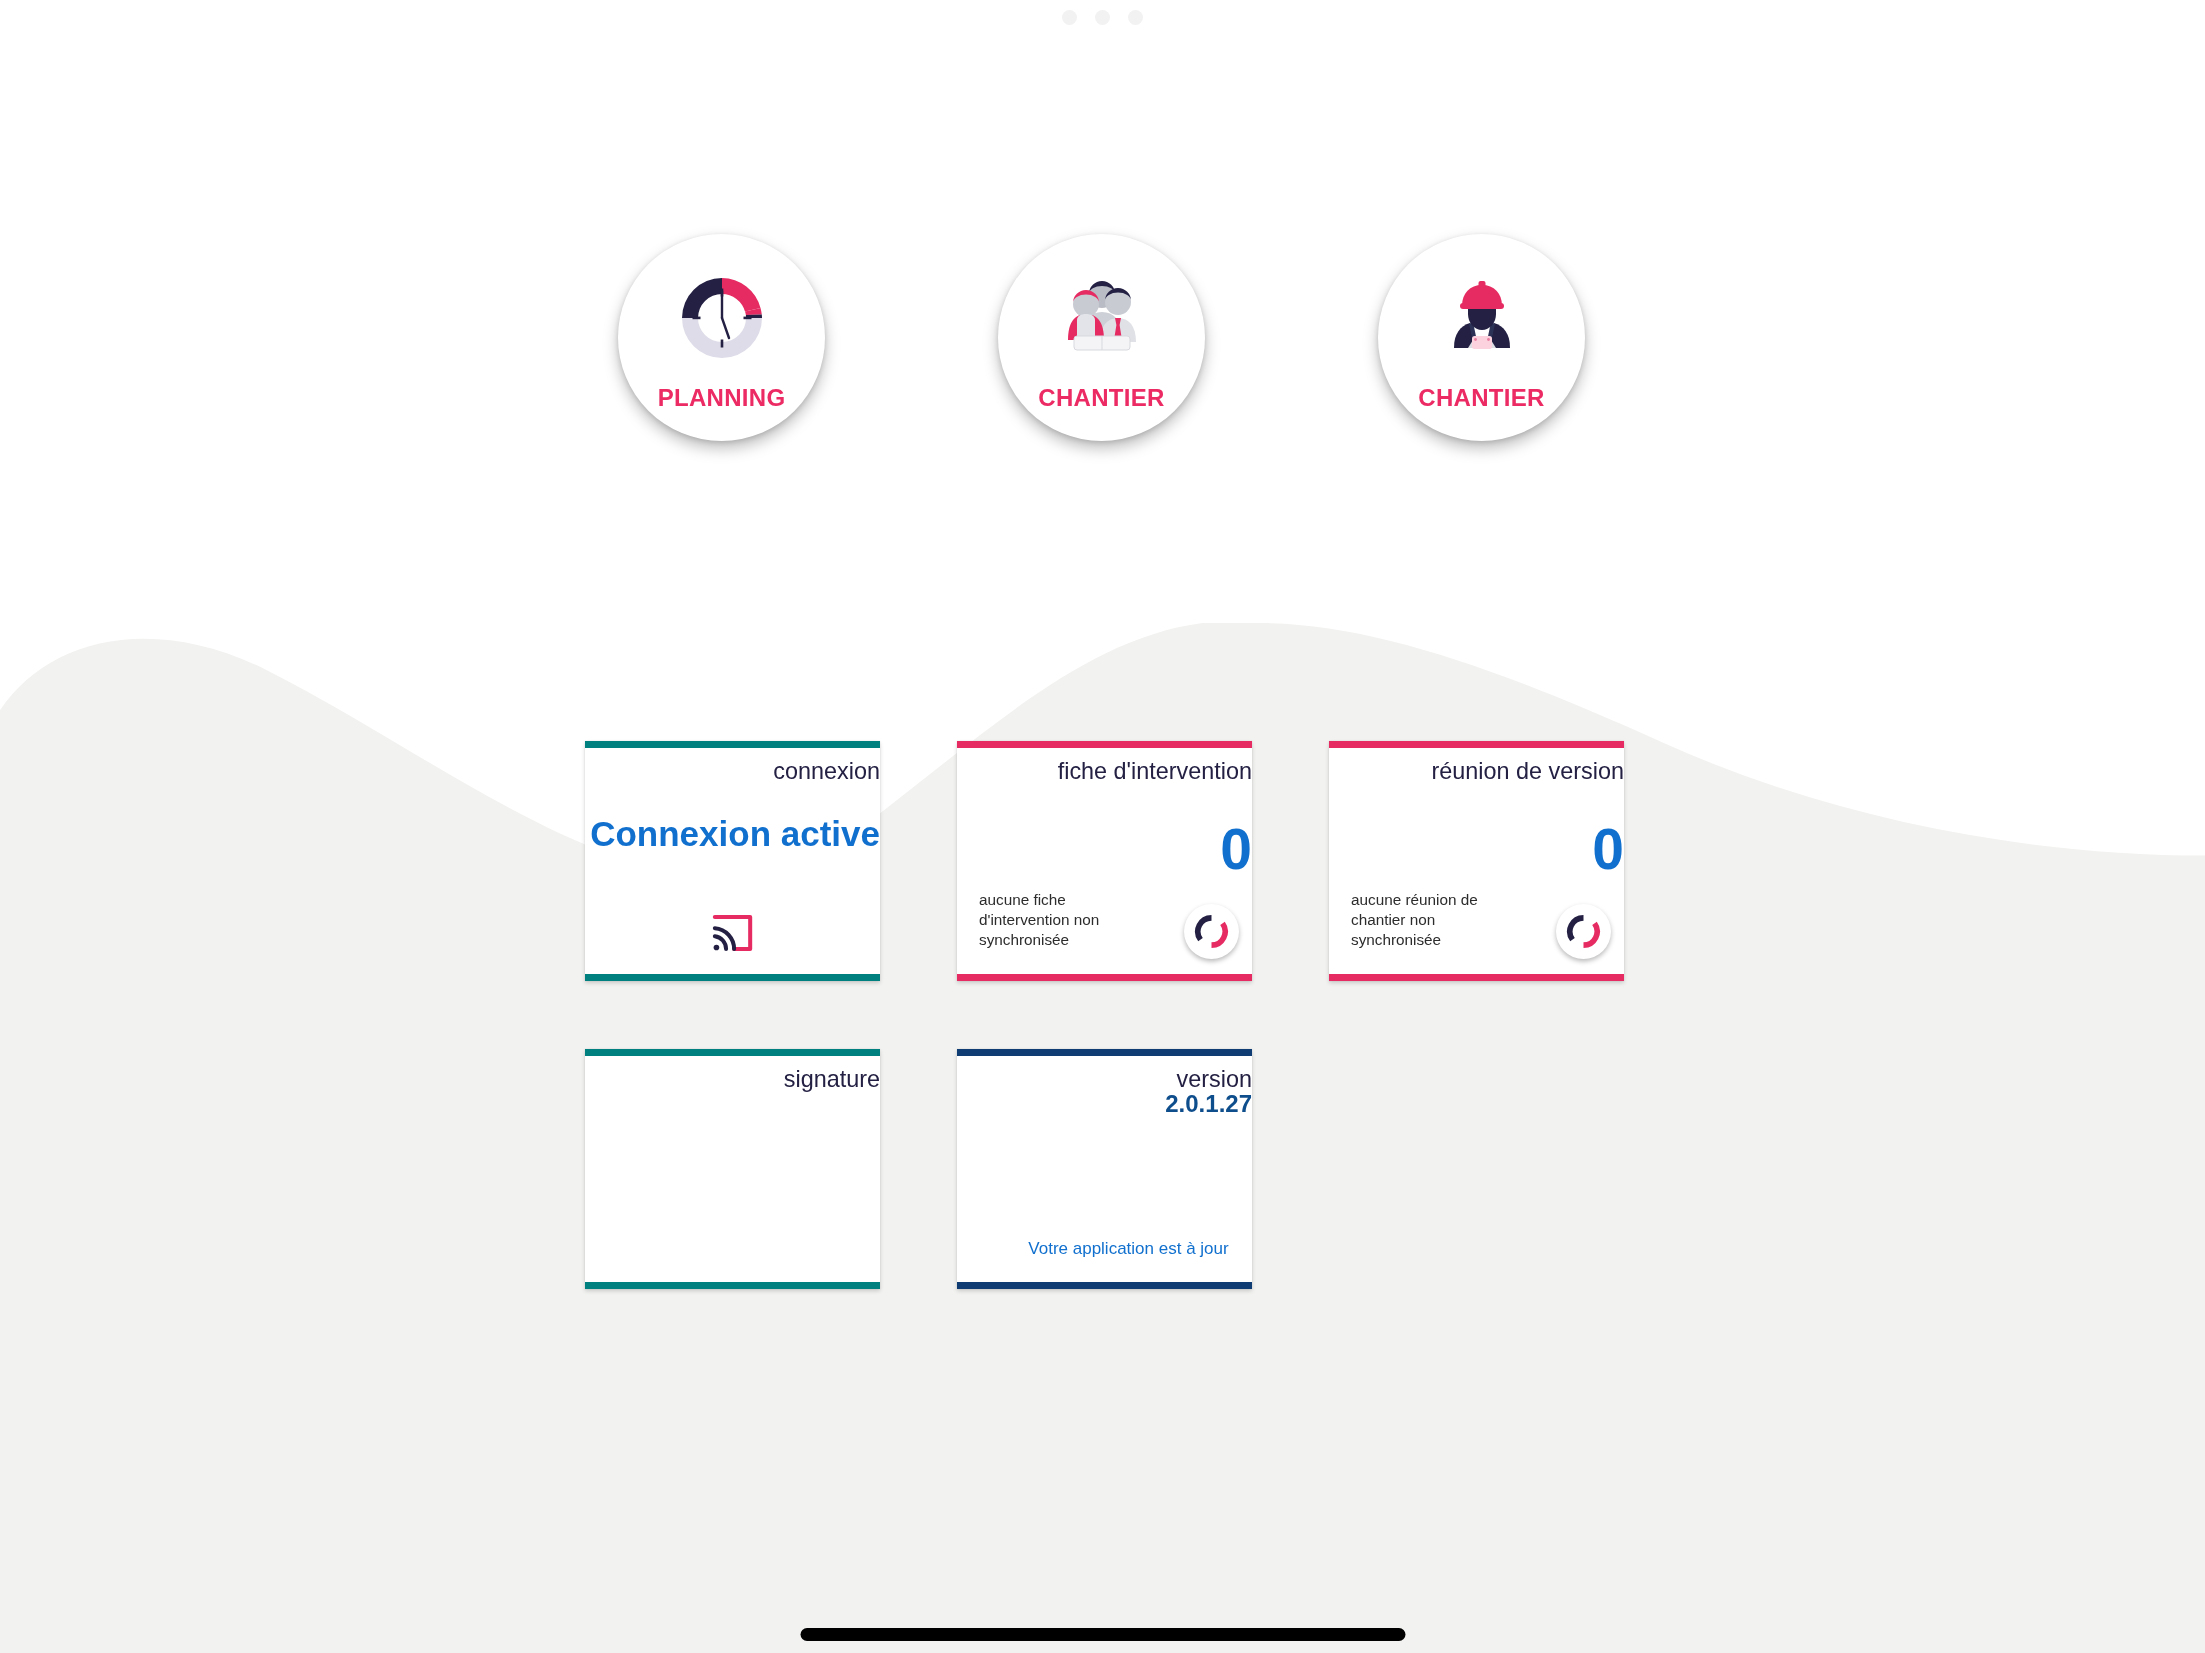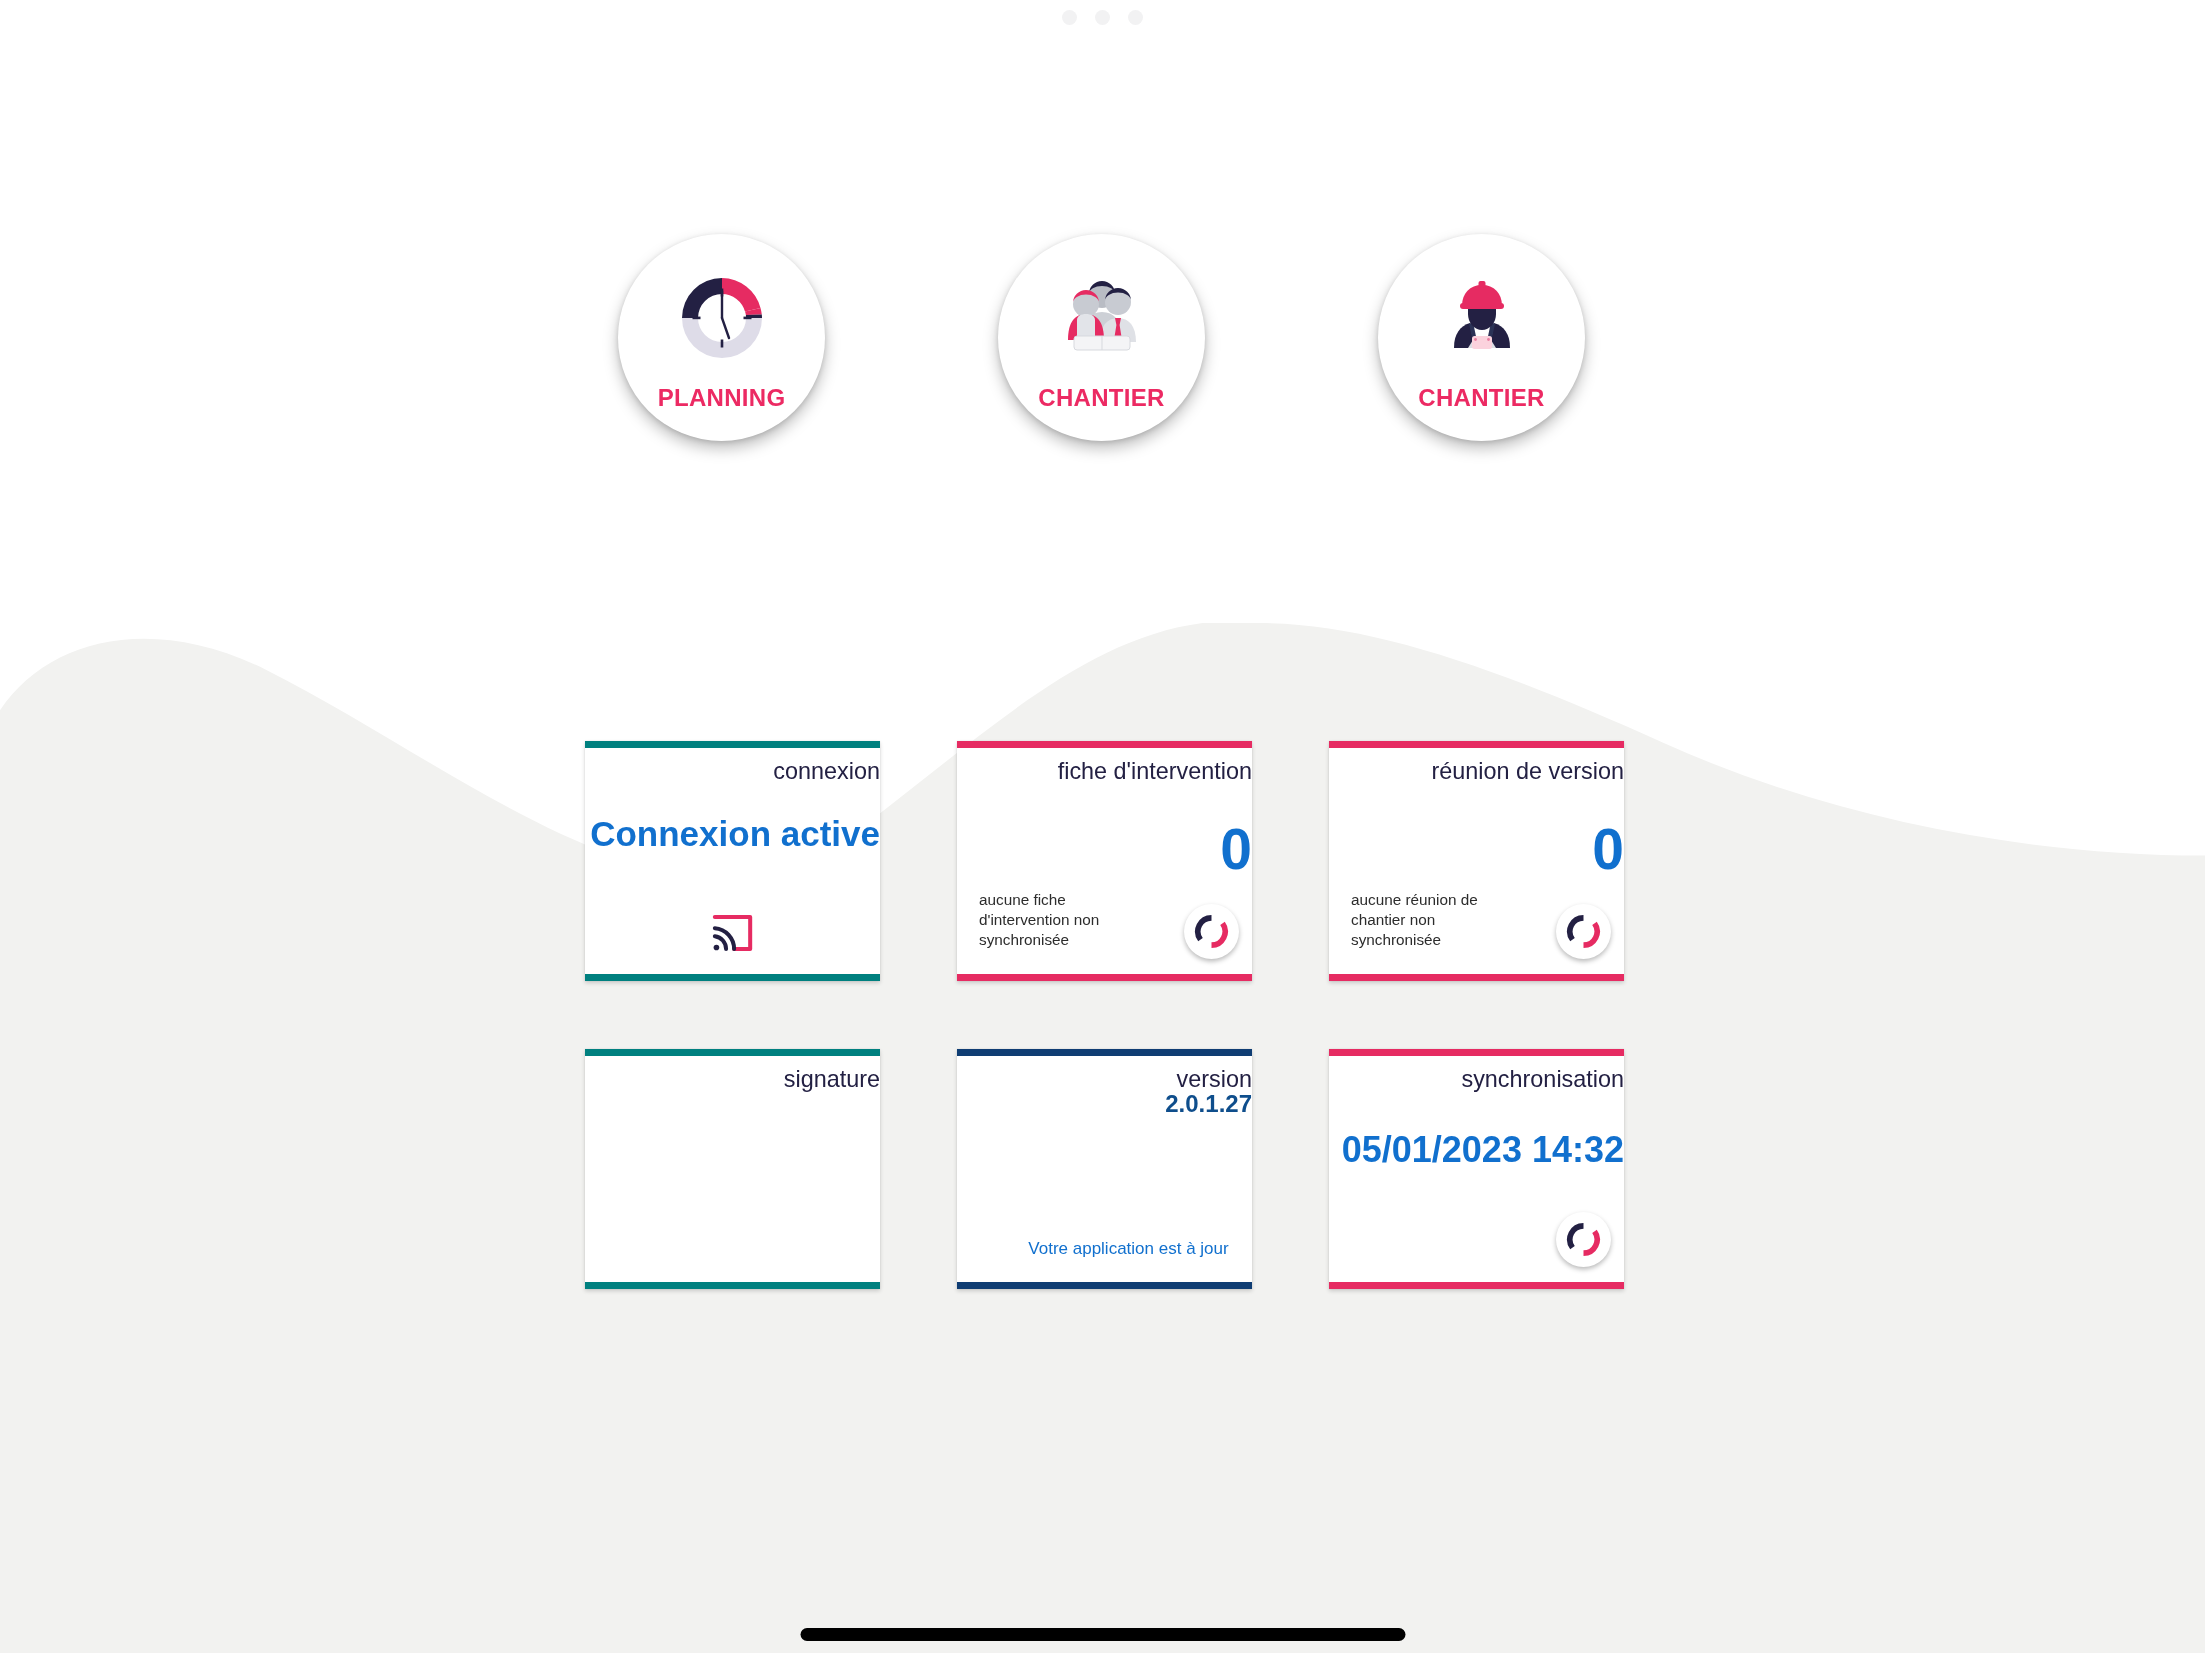--- a/index.html
+++ b/index.html
@@ -361,33 +361,19 @@
     <div class="tile">
       <div class="bar-top" style="background:#0f3d73"></div>
       <div class="tile-body">
         <div class="tile-title">version</div>
         <div class="tile-value value-version">2.0.1.27</div>
         <div class="tile-sub">Votre application est à jour</div>
       </div>
       <div class="bar-bottom" style="background:#0f3d73"></div>
     </div>
 
-    <div class="tile">
-      <div class="bar-top" style="background:#e62b62"></div>
-      <div class="tile-body">
-        <div class="tile-title">synchronisation</div>
-        <div class="tile-value value-sync">05/01/2023 14:32</div>
-        <div class="sync-btn">
-          <svg viewBox="0 0 46 46">
-            <path d="M23,6 A17,17 0 0 0 9.3,33" fill="none" stroke="#232043" stroke-width="7" stroke-linecap="butt"></path>
-            <path d="M36.7,13 A17,17 0 0 1 23,40" fill="none" stroke="#e62b62" stroke-width="7" stroke-linecap="butt"></path>
-          </svg>
-        </div>
-      </div>
-      <div class="bar-bottom" style="background:#e62b62"></div>
-    </div>
 
   </div>
 
   <div id="home-indicator"></div>
 
 </div>
 
 
 </body></html>

